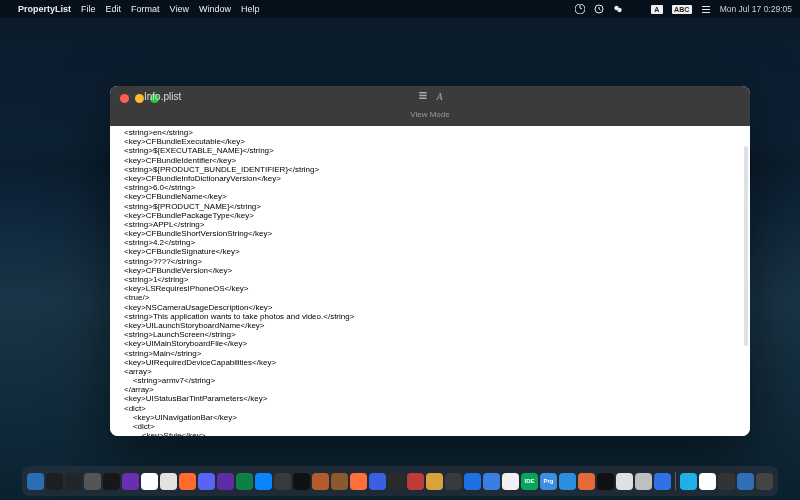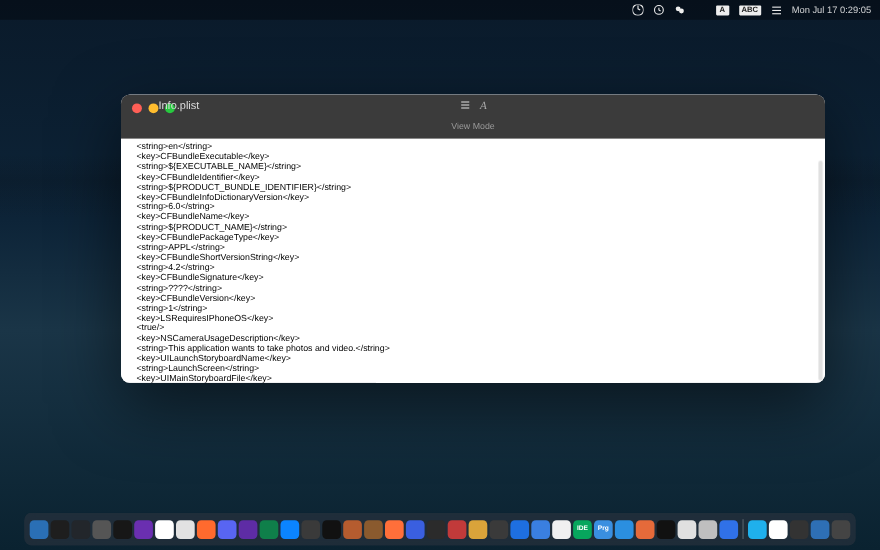--- a/index.html
+++ b/index.html
@@ -29,21 +29,21 @@
 .menubar .app { font-weight:600; }
 .menubar .menuentry { cursor:default; }
 .menubar .ricon svg { width:10px; height:10px; fill:#eee; display:block; }
 .menubar .riconbox { background:#eee; color:#222; font-size:7px;
   display:inline-flex; align-items:center; justify-content:center;
   width:12px; height:9px; border-radius:1px; font-weight:bold; }
 .menubar .clock { font-size:8.5px; opacity:.85; }
 
 
 .window {
-  position:absolute; left:110px; top:86px; width:640px; height:262px;
+  position:absolute; left:110px; top:86px; width:640px; height:350px;
   background:#fff; border-radius:8px; overflow:hidden;
   box-shadow: 0 20px 60px rgba(0,0,0,0.55);
   display:flex; flex-direction:column;
 }
 .titlebar {
   height:40px; background:#3b3b3b; display:flex; flex-direction:column;
   color:#ccc; font-size:9px;
 }
 .titlebar-top { display:flex; align-items:center; height:24px; position:relative; }
 .trafficlights { display:flex; gap:6px; padding-left:10px; }
@@ -77,20 +77,30 @@
   width:17px; height:17px; border-radius:4px;
   display:flex; align-items:center; justify-content:center;
   font-size:8px; color:#fff; font-weight:bold;
 }
 .docksep { width:1px; height:18px; background:rgba(255,255,255,0.25); margin:0 2px; }
 </style>
 </head>
 <body>
 
 <div class="menubar">
+  <div class="left">
+    <span class="apple"></span>
+    <span class="app menuentry">PropertyList</span>
+    <span class="menuentry">File</span>
+    <span class="menuentry">Edit</span>
+    <span class="menuentry">Format</span>
+    <span class="menuentry">View</span>
+    <span class="menuentry">Window</span>
+    <span class="menuentry">Help</span>
+  </div>
   <div class="right">
     <span class="ricon">
         <svg viewBox="0 0 10 10">
           <path d="M5 1v3l2 1M5 0a5 5 0 100 10A5 5 0 005 0z" fill="none" stroke="#eee" stroke-width="1"></path>
         </svg>
       </span>
     <span class="ricon">
         <svg viewBox="0 0 10 10">
           <circle cx="5" cy="5" r="4" fill="none" stroke="#eee"></circle>
           <path d="M5 3v2l1.5 1" stroke="#eee" fill="none"></path>

